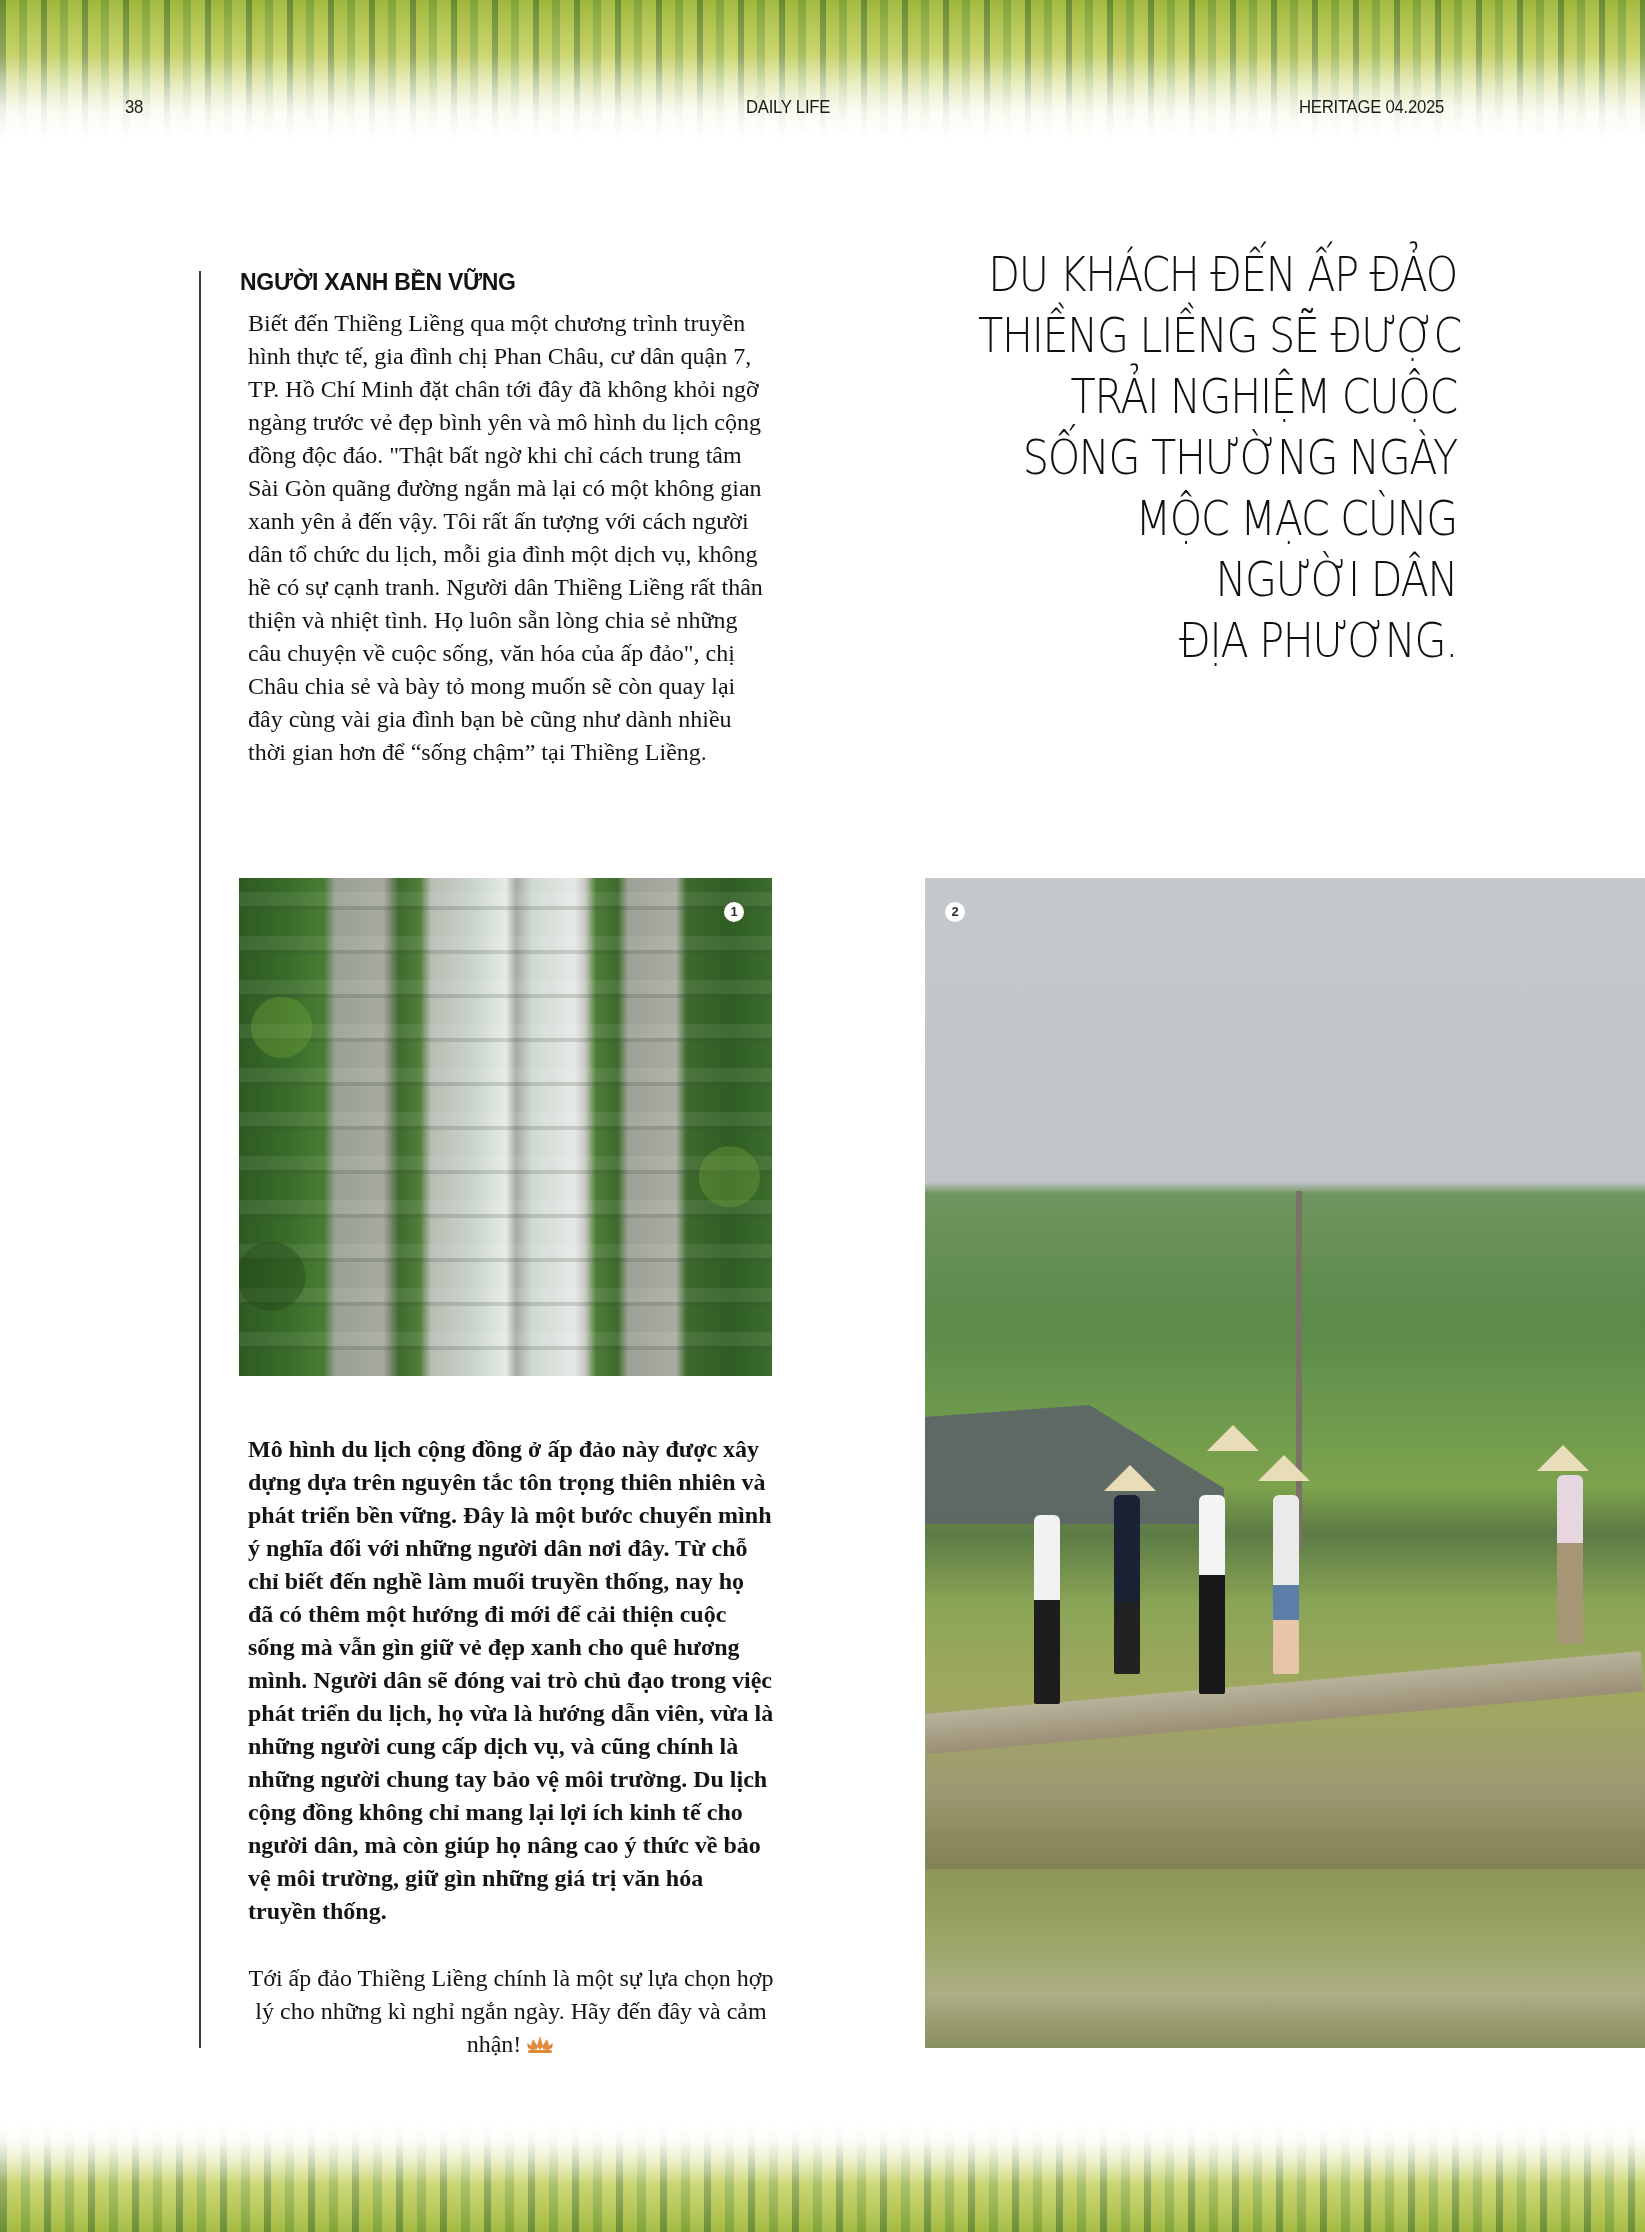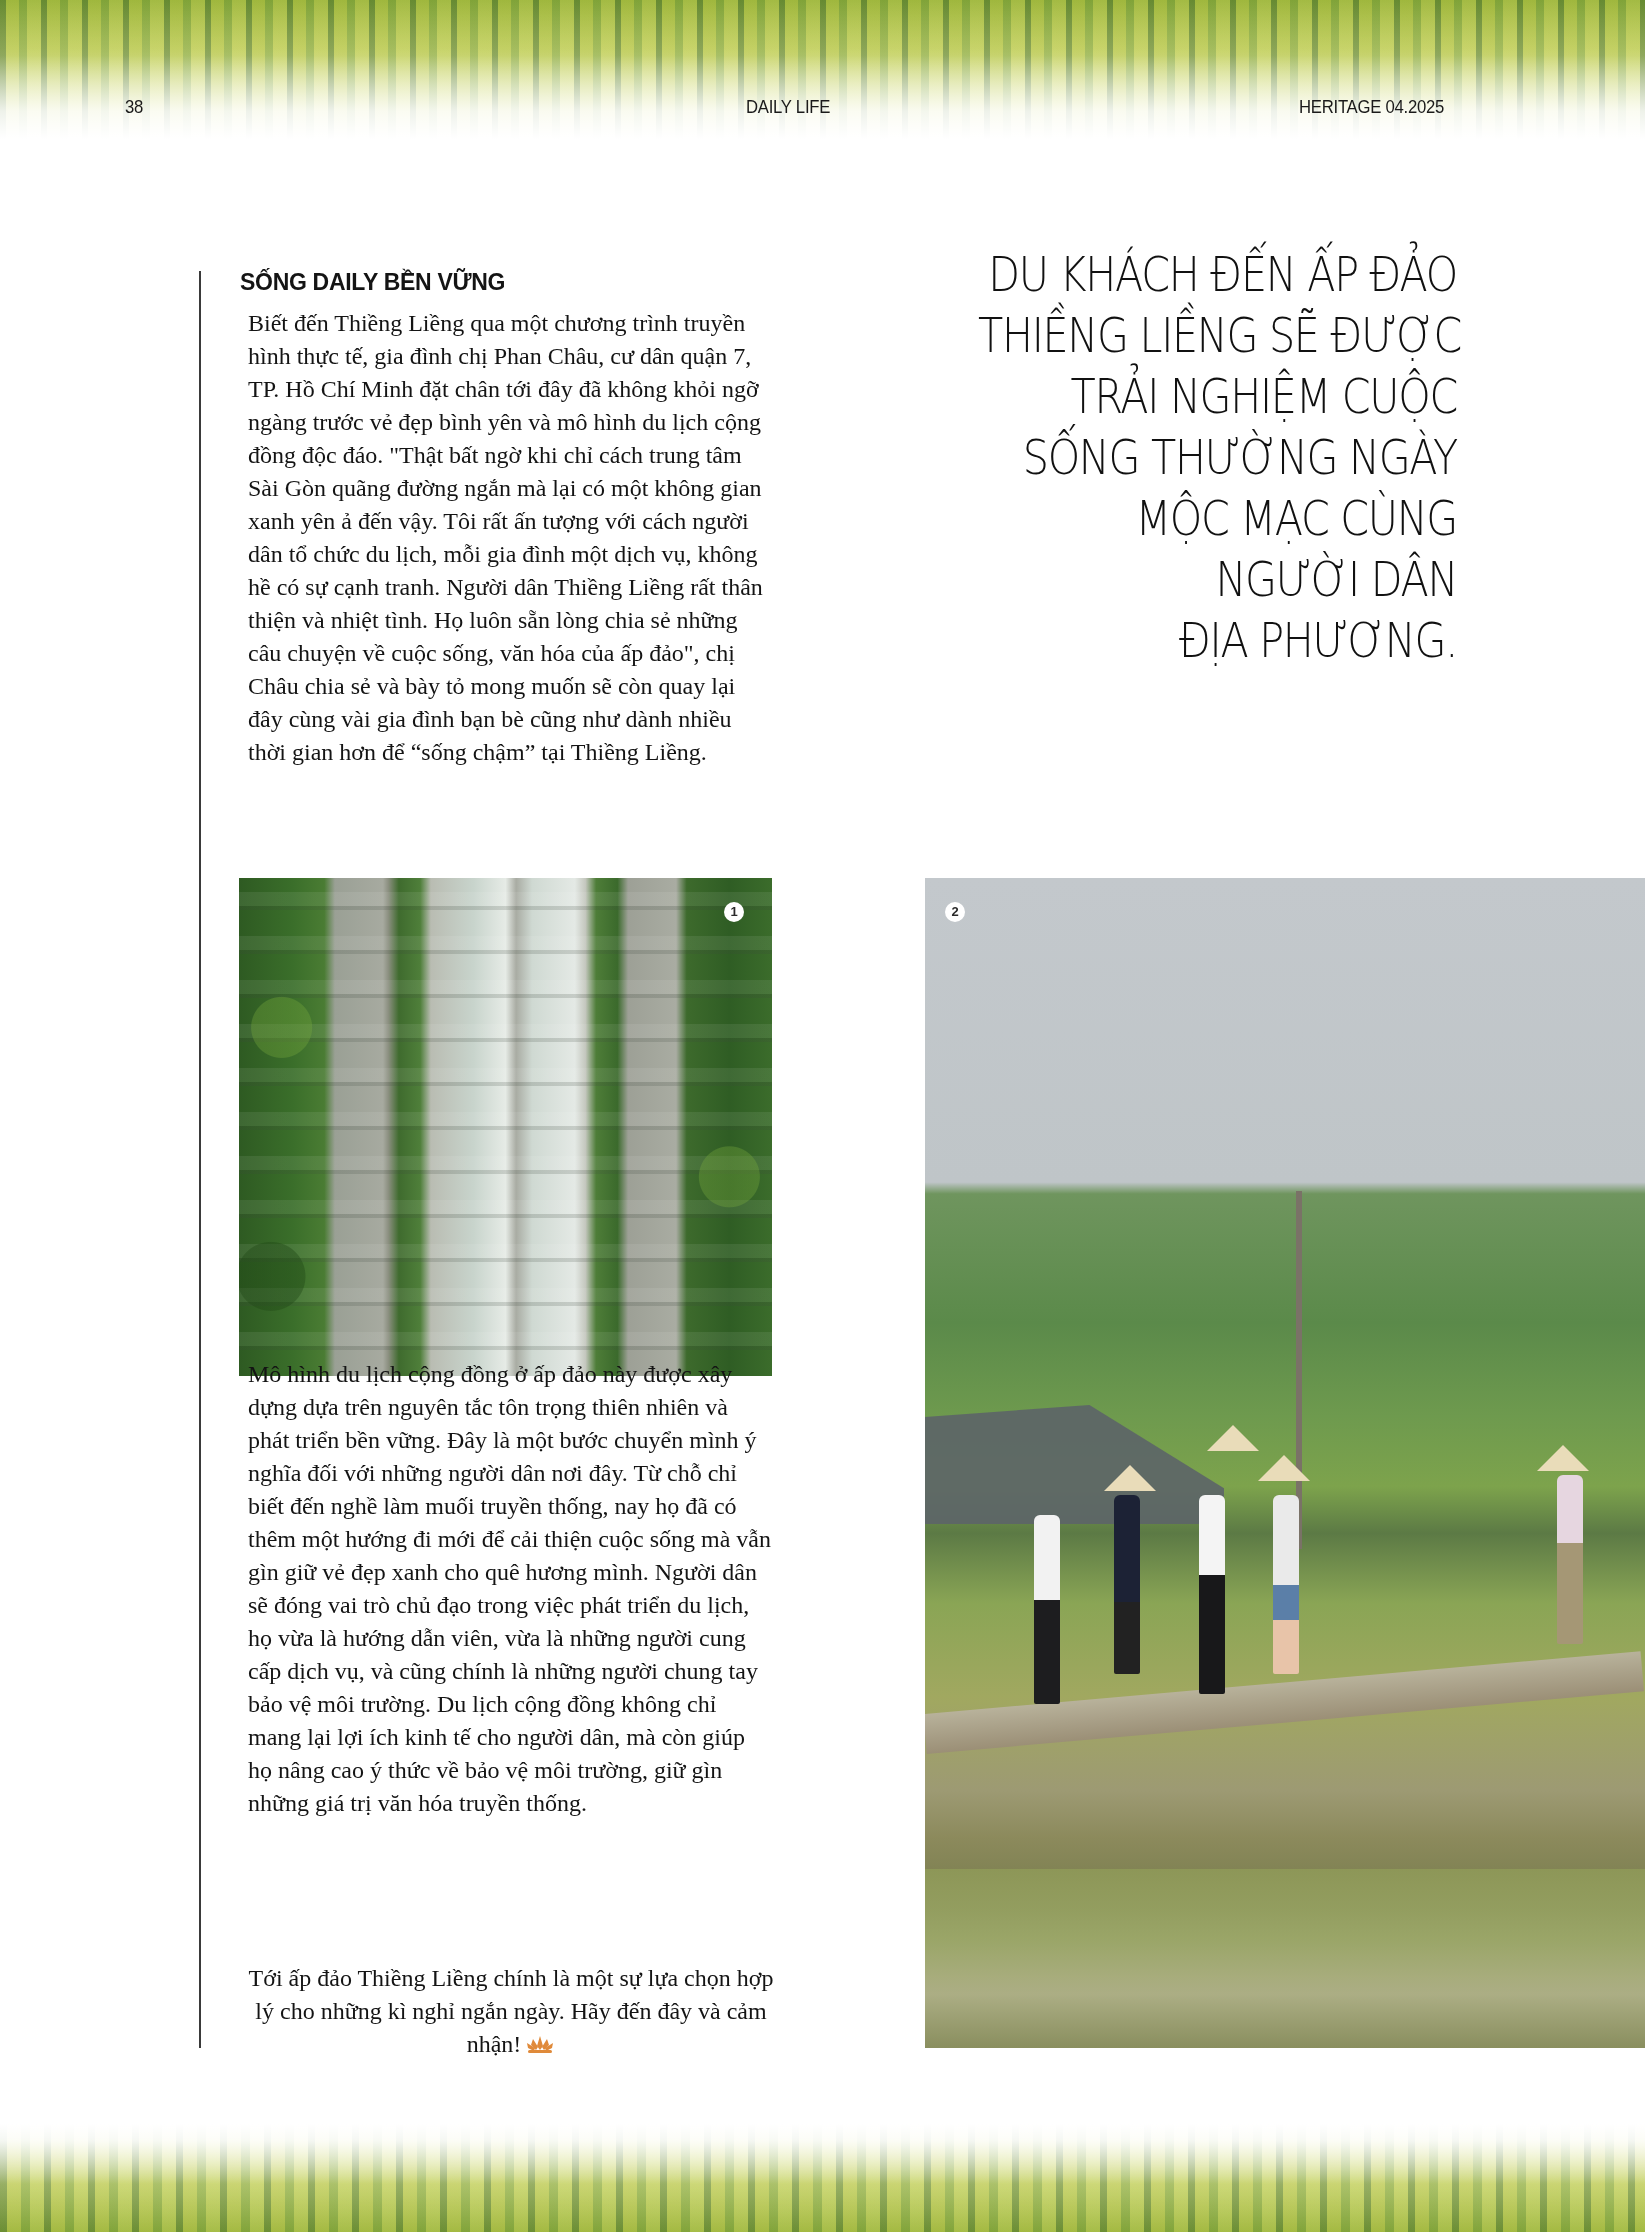--- a/index.html
+++ b/index.html
@@ -34,21 +34,21 @@
 
   
   .vrule { position: absolute; left: 199px; top: 271px; width: 2px; height: 1777px; background: #3a3a3a; }
 
   
   .col { position: absolute; left: 240px; width: 542px; font-size: 24px; line-height: 33px; color: #141414; }
   .col p { margin: 8px; }
   .col-top { top: 265px; }
   .heading { font-family: "Liberation Sans", sans-serif; font-weight: bold; font-size: 23px; line-height: 34px;
     letter-spacing: -0.3px; margin: 0; }
-  .col-mid { top: 1350px; }
+  .col-mid { top: 1425px; font-weight: bold; }
   .col-end { top: 1954px; text-align: center; }
   .lotus { display: inline-block; width: 30px; height: 20px; vertical-align: -2px; margin-left: 4px; }
 
   
   .quote { position: absolute; right: 189px; top: 244px; width: 557px; text-align: right;
     font-family: "DejaVu Sans", sans-serif; font-weight: 200; font-size: 48px; line-height: 61px;
     color: #111; letter-spacing: -1.5px; transform: scaleX(0.86); transform-origin: right; }
   .quote span { display: block; white-space: nowrap; }
 
   
@@ -96,21 +96,21 @@
 <div class="band band-top"></div>
 <div class="band band-bottom"></div>
 
 <div class="run page">38</div>
 <div class="run section">DAILY LIFE</div>
 <div class="run issue">HERITAGE 04.2025</div>
 
 <div class="vrule"></div>
 
 <div class="col col-top">
-  <h2 class="heading">SỐNG DAILY BỀN VỮNG</h2>
+  <h2 class="heading">NGƯỜI XANH BỀN VỮNG</h2>
   <p>Biết đến Thiềng Liềng qua một chương trình truyền hình thực tế, gia đình chị Phan Châu, cư dân quận 7, TP. Hồ Chí Minh đặt chân tới đây đã không khỏi ngỡ ngàng trước vẻ đẹp bình yên và mô hình du lịch cộng đồng độc đáo. "Thật bất ngờ khi chỉ cách trung tâm Sài Gòn quãng đường ngắn mà lại có một không gian xanh yên ả đến vậy. Tôi rất ấn tượng với cách người dân tổ chức du lịch, mỗi gia đình một dịch vụ, không hề có sự cạnh tranh. Người dân Thiềng Liềng rất thân thiện và nhiệt tình. Họ luôn sẵn lòng chia sẻ những câu chuyện về cuộc sống, văn hóa của ấp đảo", chị Châu chia sẻ và bày tỏ mong muốn sẽ còn quay lại đây cùng vài gia đình bạn bè cũng như dành nhiều thời gian hơn để  “sống chậm” tại Thiềng Liềng.</p>
 </div>
 
 <div class="quote">
   <span>DU KHÁCH ĐẾN ẤP ĐẢO</span>
   <span>THIỀNG LIỀNG SẼ ĐƯỢC</span>
   <span>TRẢI NGHIỆM CUỘC</span>
   <span>SỐNG THƯỜNG NGÀY</span>
   <span>MỘC MẠC CÙNG</span>
   <span>NGƯỜI DÂN</span>

